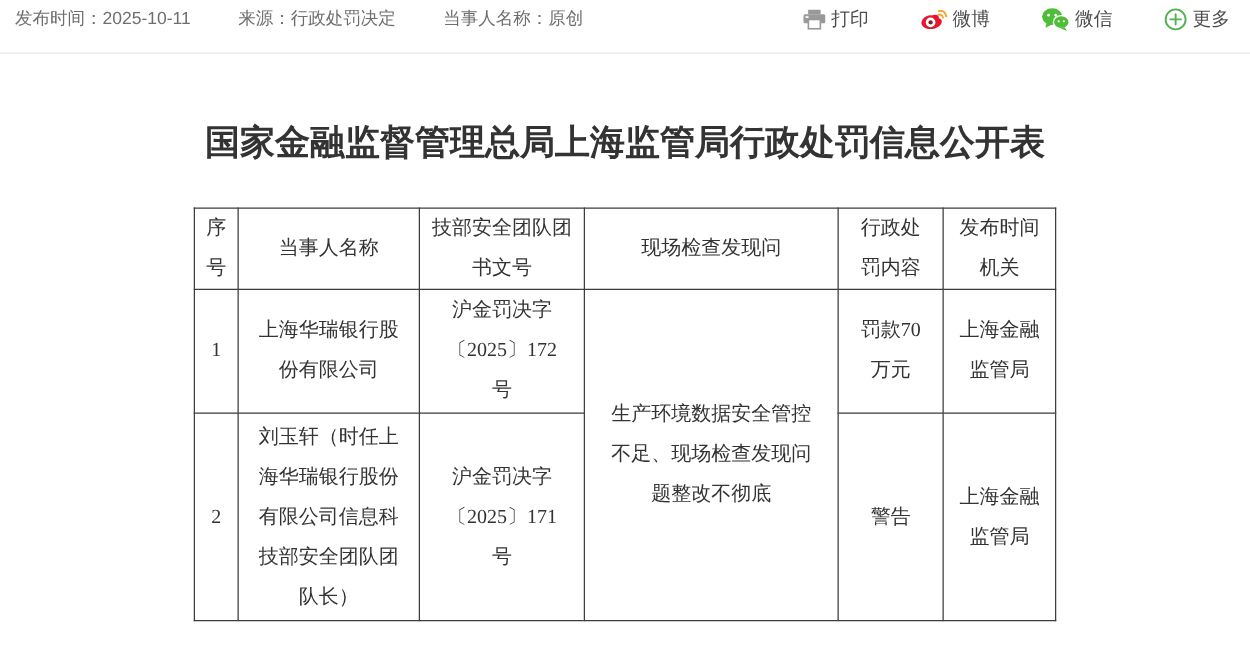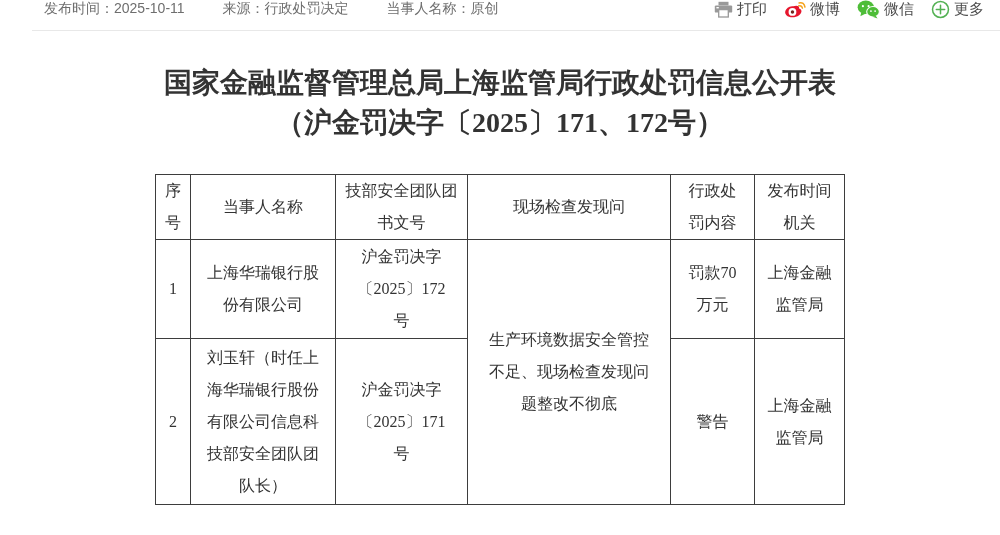--- a/index.html
+++ b/index.html
@@ -2,35 +2,35 @@
 <html><head>
 <meta charset="utf-8">
 <style>
   html,body { margin:0; padding:0; }
   body {
     width:1000px; height:535px; background:#ffffff; overflow:hidden;
     font-family:"Liberation Sans", sans-serif; position:relative;
   }
   
   .meta-bar {
-    height:31px; border-bottom:1px solid #e8e8e8;
+    height:43px; border-bottom:1px solid #e8e8e8;
     display:flex; align-items:center; box-sizing:border-box;
-    padding:0 16px 12px 12px; font-size:14px; color:#6e6e6e;margin-left:32px;
+    padding:0 16px 12px 12px; font-size:14px; color:#6e6e6e;
   }
   .meta-left { display:flex; align-items:center; }
   .meta-left .meta-item + .meta-item { margin-left:38px; }
-  .meta-actions { margin-left:auto; display:flex; align-items:center; }
+  .meta-actions { margin-left:auto; display:flex; align-items:center;gap:24px; }
   .action {
     display:flex; align-items:center; margin-left:17px;
     color:#4d4d4d; font-size:15px; cursor:pointer; text-decoration:none;
   }
   .action svg { margin-right:4px; display:block; }
   
   .title-block {
-    margin-top:32px; text-align:center;
+    margin-top:52px; text-align:center;
     font-family:"Liberation Serif", serif; font-weight:bold;
     font-size:28px; line-height:40px; color:#333333;
   }
   
   .penalty-table {
     margin:31px 0 0 155px; width:690px;
     border-collapse:collapse; table-layout:fixed;
     font-family:"Liberation Serif", serif; font-size:16px; color:#333333;
   }
   .penalty-table th, .penalty-table td {
@@ -97,21 +97,20 @@
           <path d="M10 5.6 V14.4 M5.6 10 H14.4" stroke="#53b153" stroke-width="1.6" stroke-linecap="round"></path>
         </svg>
       </span>
       <span>更多</span>
     </a>
   </div>
 </div>
 
 <div class="title-block">
   <div>国家金融监督管理总局上海监管局行政处罚信息公开表</div>
-  <div>（沪金罚决字〔2025〕171、172号）</div>
 </div>
 
 <table class="penalty-table">
   <colgroup>
     <col style="width:35px">
       <col style="width:145px">
       <col style="width:132px">
     <col style="width:203px">
       <col style="width:84px">
       <col style="width:90px">

